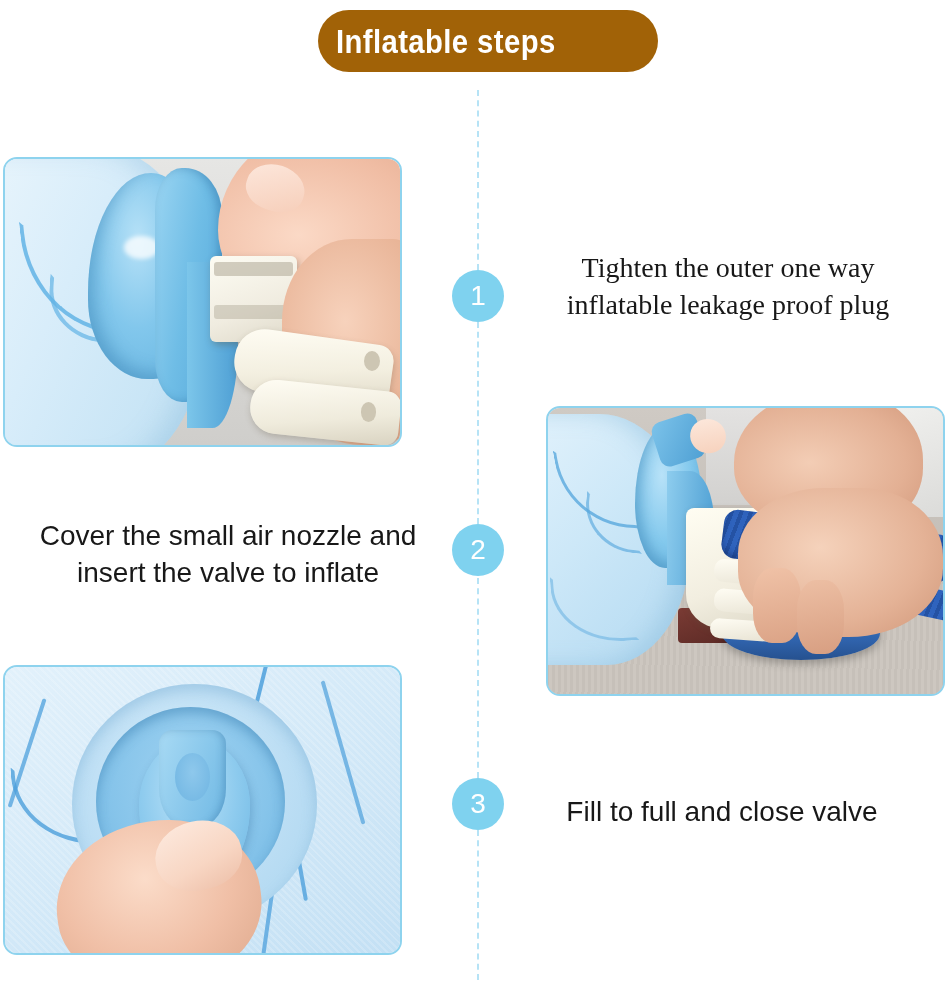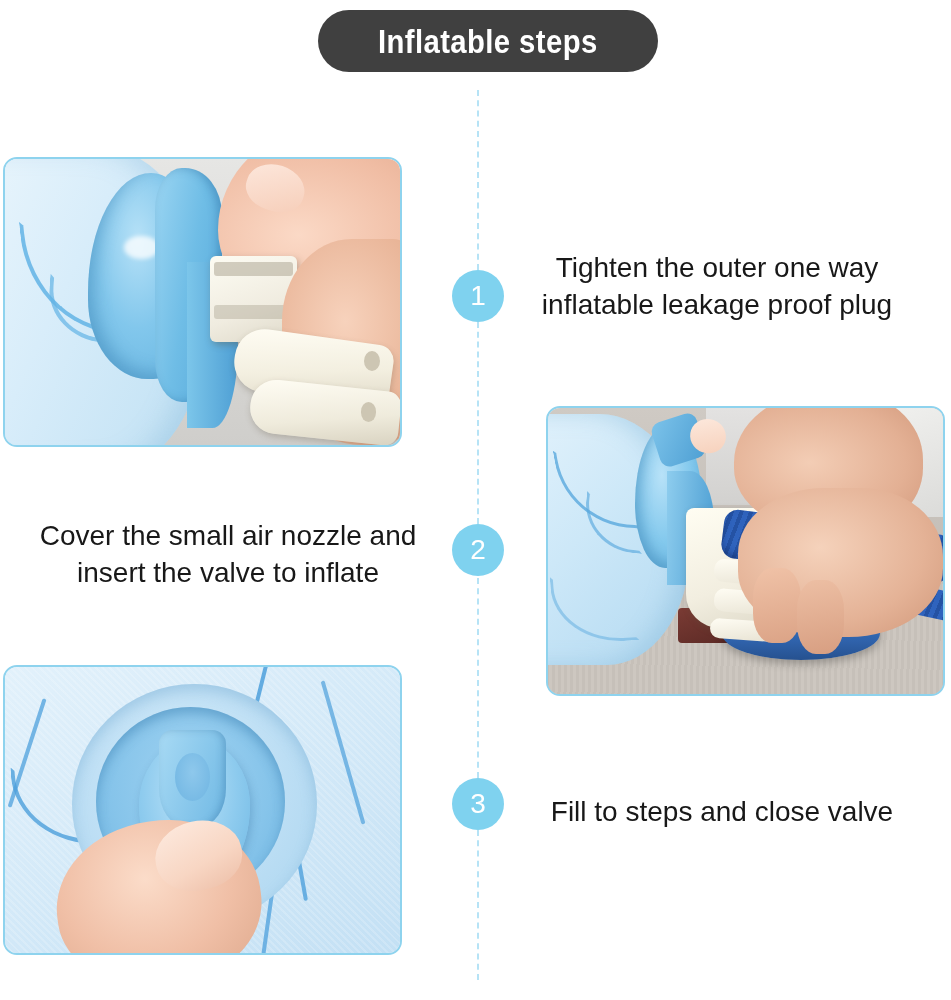--- a/index.html
+++ b/index.html
@@ -17,24 +17,23 @@
   }
 
   
   #title-pill {
     position: absolute;
     left: 318px;
     top: 10px;
     width: 340px;
     height: 62px;
     border-radius: 31px;
-    background: #404040;
+    background: #a16207;
     display: flex;
     align-items: center;
-    justify-content: center;
   }
   #title-pill .title-text {
     color: #ffffff;
     font-family: "Liberation Sans Narrow", "Liberation Sans", sans-serif;
     font-weight: bold;
     font-size: 34px;
     letter-spacing: 0.5px;
     transform: scaleX(0.86);
     white-space: nowrap;
   }
@@ -71,21 +70,21 @@
   #badge-3 { left: 452px; top: 778px; }
 
   
   .caption {
     position: absolute;
     color: #181818;
     font-size: 28px;
     line-height: 1.32;
     text-align: center;
   }
-  #caption-1 { left: 517px; top: 250px; width: 400px; }
+  #caption-1 { left: 528px; top: 250px; width: 400px; font-family: Liberation Serif, serif; }
   #caption-2 { left: 18px;  top: 518px; width: 420px; }
   #caption-3 { left: 522px; top: 794px; width: 400px; }
 
   
   .photo {
     position: absolute;
     border: 2px solid #8ed3ee;
     border-radius: 14px;
     overflow: hidden;
     background: #e8f4fb;
@@ -301,21 +300,21 @@
 </div>
 <div class="step-badge" id="badge-2">
   <span>2</span>
 </div>
 <div class="step-badge" id="badge-3">
   <span>3</span>
 </div>
 
 <div class="caption" id="caption-1">Tighten the outer one way inflatable leakage proof plug</div>
 <div class="caption" id="caption-2">Cover the small air nozzle and insert the valve to inflate</div>
-<div class="caption" id="caption-3">Fill to steps and close valve</div>
+<div class="caption" id="caption-3">Fill to full and close valve</div>
 
 <div class="photo" id="photo-1">
   <div class="scene">
     <div class="sh p1-bg"></div>
     <div class="sh p1-wall"></div>
     <div class="sh p1-float"></div>
     <div class="sh p1-swirl"></div>
     <div class="sh p1-swirl2"></div>
     <div class="sh p1-valve"></div>
     <div class="sh p1-valve-hi"></div>

